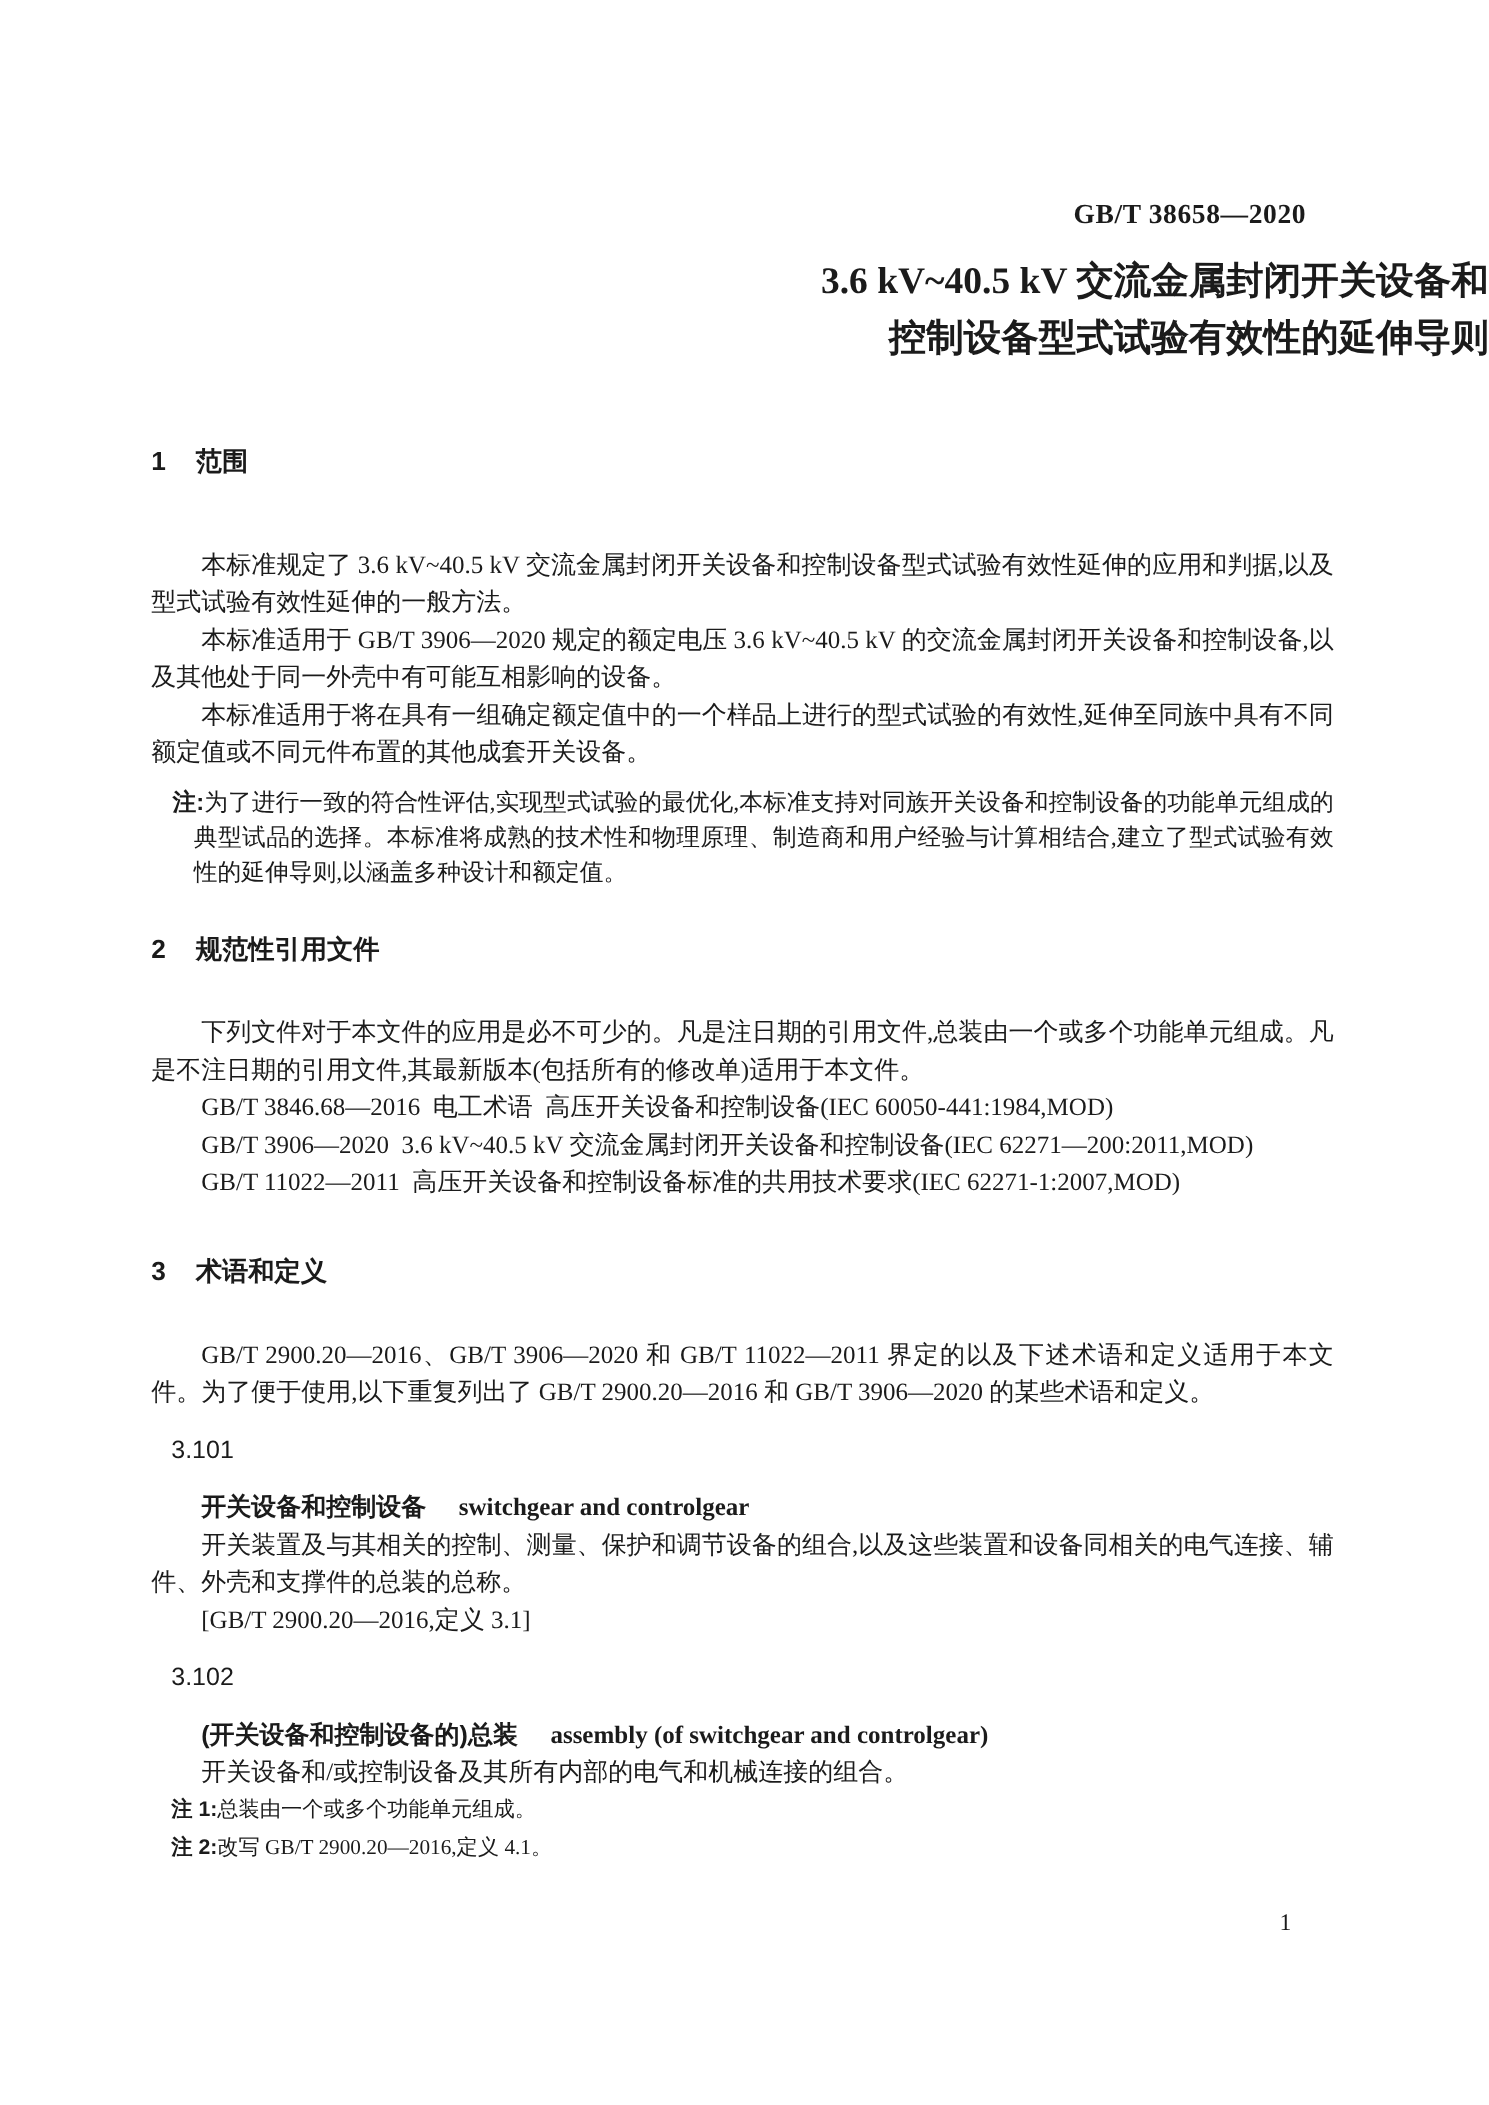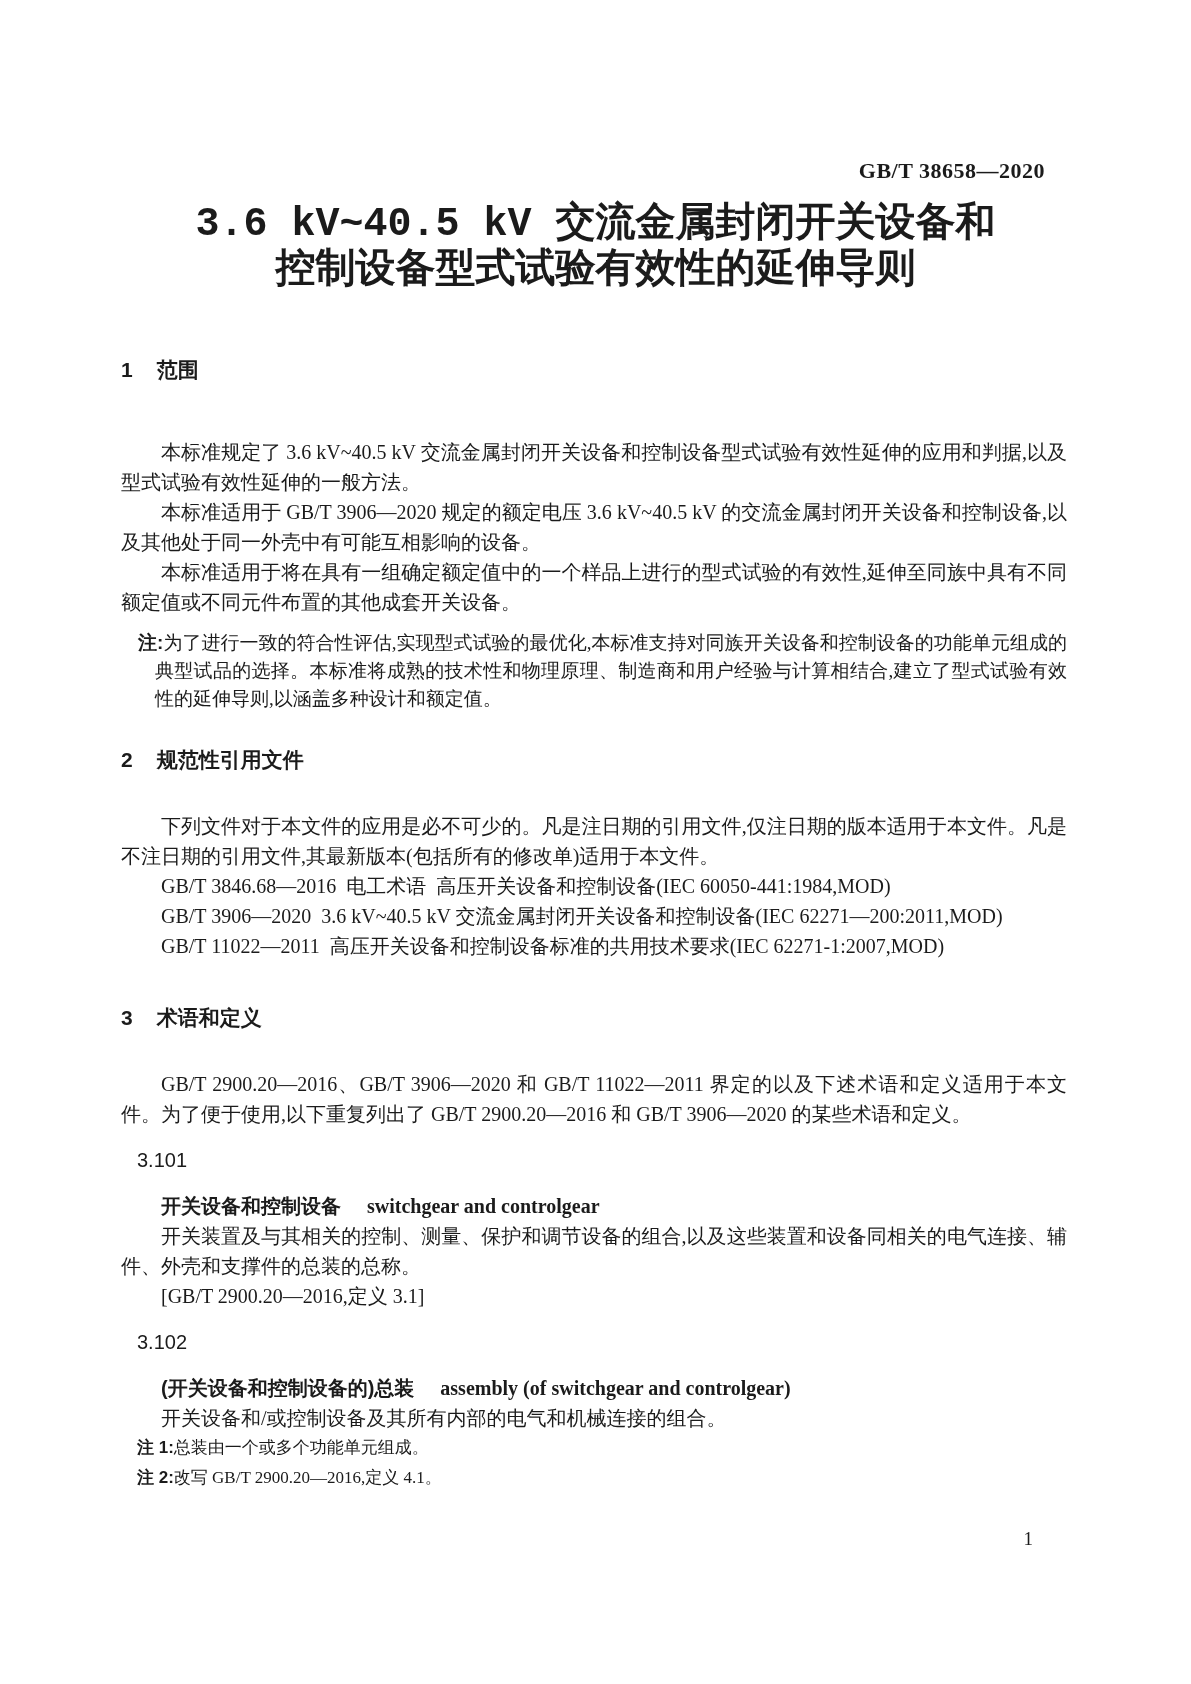--- a/index.html
+++ b/index.html
@@ -9,23 +9,23 @@
     font-family:"Liberation Serif","DejaVu Serif",serif;
     font-size:20px;
   }
   .page-code{
     position:absolute;top:110px;right:146px;
     font-family:"Liberation Serif","DejaVu Serif",serif;
     font-weight:700;font-size:22px;letter-spacing:0.5px;margin-top:48px;
   }
   .doc-title{
     position:absolute;top:202px;left:0;width:100%;
-    text-align:center;
-    font-family:Liberation Mono, monospace;
-    font-weight:700;font-size:40px;line-height:46px;
+    text-align:right;
+    font-family:Liberation Serif, serif;
+    font-weight:700;font-size:30px;line-height:46px;
   }
   .content{
     position:absolute;top:355px;left:121px;width:946px;
   }
   .sec-h{
     display:flex;align-items:baseline;gap:24px;
     font-family:"Liberation Sans","DejaVu Sans",sans-serif;
     font-weight:700;font-size:21px;line-height:30px;
     margin:0;
   }
@@ -93,21 +93,21 @@
   <p class="para">本标准适用于 GB/T 3906—2020 规定的额定电压 3.6 kV~40.5 kV 的交流金属封闭开关设备和控制设备,以及其他处于同一外壳中有可能互相影响的设备。</p>
   <p class="para">本标准适用于将在具有一组确定额定值中的一个样品上进行的型式试验的有效性,延伸至同族中具有不同额定值或不同元件布置的其他成套开关设备。</p>
 
   <div class="note-block"><span class="note-label">注:</span><span>为了进行一致的符合性评估,实现型式试验的最优化,本标准支持对同族开关设备和控制设备的功能单元组成的典型试品的选择。本标准将成熟的技术性和物理原理、制造商和用户经验与计算相结合,建立了型式试验有效性的延伸导则,以涵盖多种设计和额定值。</span></div>
 
   <h2 class="sec-h sec2">
     <span class="sec-num">2</span>
     <span class="sec-title">规范性引用文件</span>
   </h2>
 
-  <p class="para">下列文件对于本文件的应用是必不可少的。凡是注日期的引用文件,仅注日期的版本适用于本文件。凡是不注日期的引用文件,其最新版本(包括所有的修改单)适用于本文件。</p>
+  <p class="para">下列文件对于本文件的应用是必不可少的。凡是注日期的引用文件,总装由一个或多个功能单元组成。凡是不注日期的引用文件,其最新版本(包括所有的修改单)适用于本文件。</p>
   <p class="ref">GB/T 3846.68—2016  电工术语  高压开关设备和控制设备(IEC 60050-441:1984,MOD)</p>
   <p class="ref">GB/T 3906—2020  3.6 kV~40.5 kV 交流金属封闭开关设备和控制设备(IEC 62271—200:2011,MOD)</p>
   <p class="ref">GB/T 11022—2011  高压开关设备和控制设备标准的共用技术要求(IEC 62271-1:2007,MOD)</p>
 
   <h2 class="sec-h sec3">
     <span class="sec-num">3</span>
     <span class="sec-title">术语和定义</span>
   </h2>
 
   <p class="para">GB/T 2900.20—2016、GB/T 3906—2020 和 GB/T 11022—2011 界定的以及下述术语和定义适用于本文件。为了便于使用,以下重复列出了 GB/T 2900.20—2016 和 GB/T 3906—2020 的某些术语和定义。</p>

